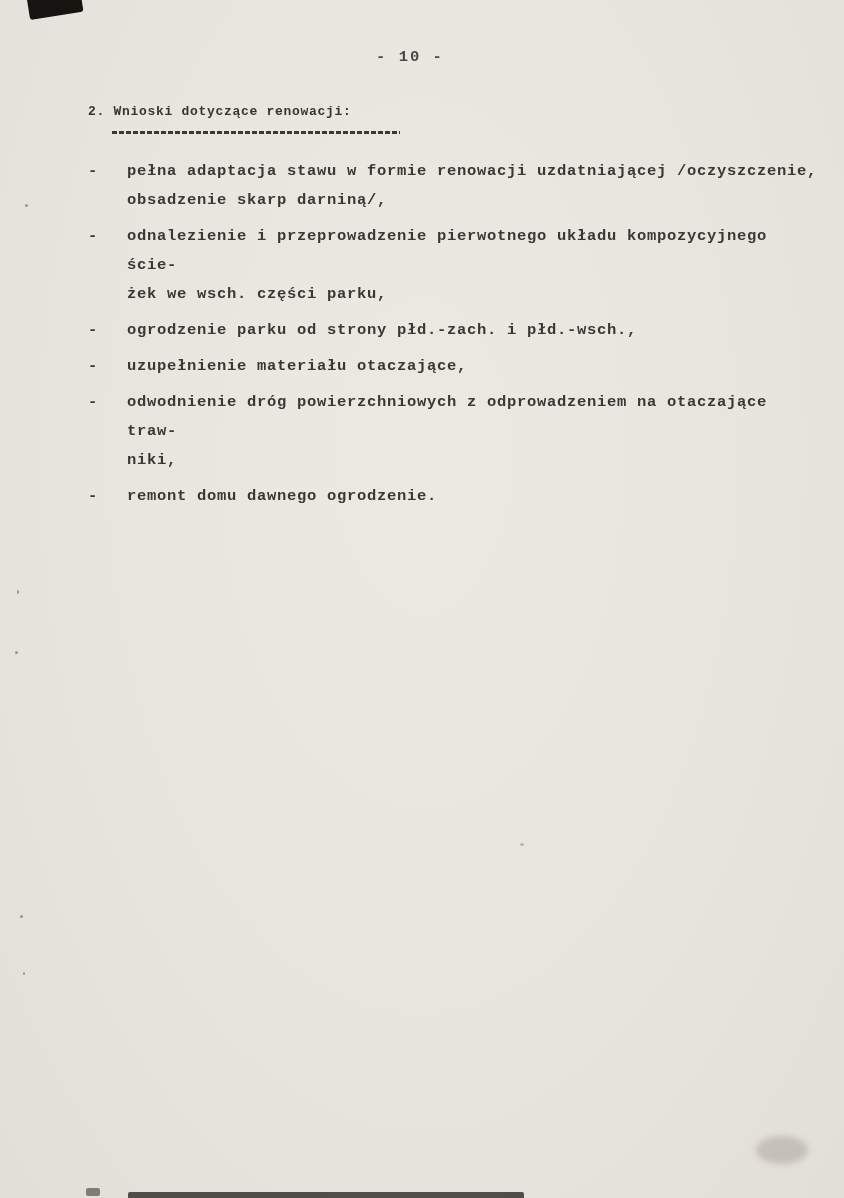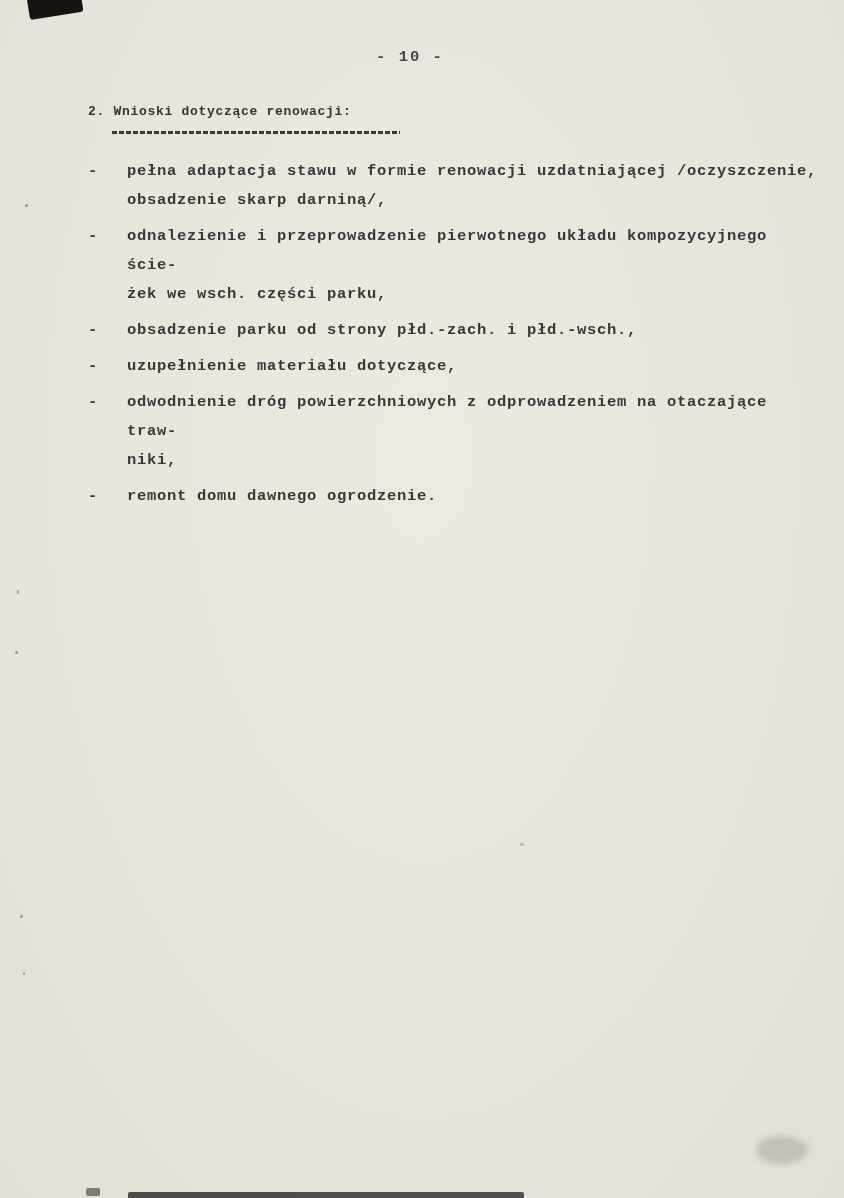--- a/index.html
+++ b/index.html
@@ -149,26 +149,26 @@
     </div>
 
     <div class="list-item">
       <span class="bullet">-</span>
       <span class="item-text">odnalezienie i przeprowadzenie pierwotnego układu kompozycyjnego ście-
 żek we wsch. części parku,</span>
     </div>
 
     <div class="list-item">
       <span class="bullet">-</span>
-      <span class="item-text">obsadzenie parku od strony płd.-zach. i płd.-wsch.,</span>
+      <span class="item-text">ogrodzenie parku od strony płd.-zach. i płd.-wsch.,</span>
     </div>
 
     <div class="list-item">
       <span class="bullet">-</span>
-      <span class="item-text">uzupełnienie materiału dotyczące,</span>
+      <span class="item-text">uzupełnienie materiału otaczające,</span>
     </div>
 
     <div class="list-item">
       <span class="bullet">-</span>
       <span class="item-text">odwodnienie dróg powierzchniowych z odprowadzeniem na otaczające traw-
 niki,</span>
     </div>
 
     <div class="list-item">
       <span class="bullet">-</span>

